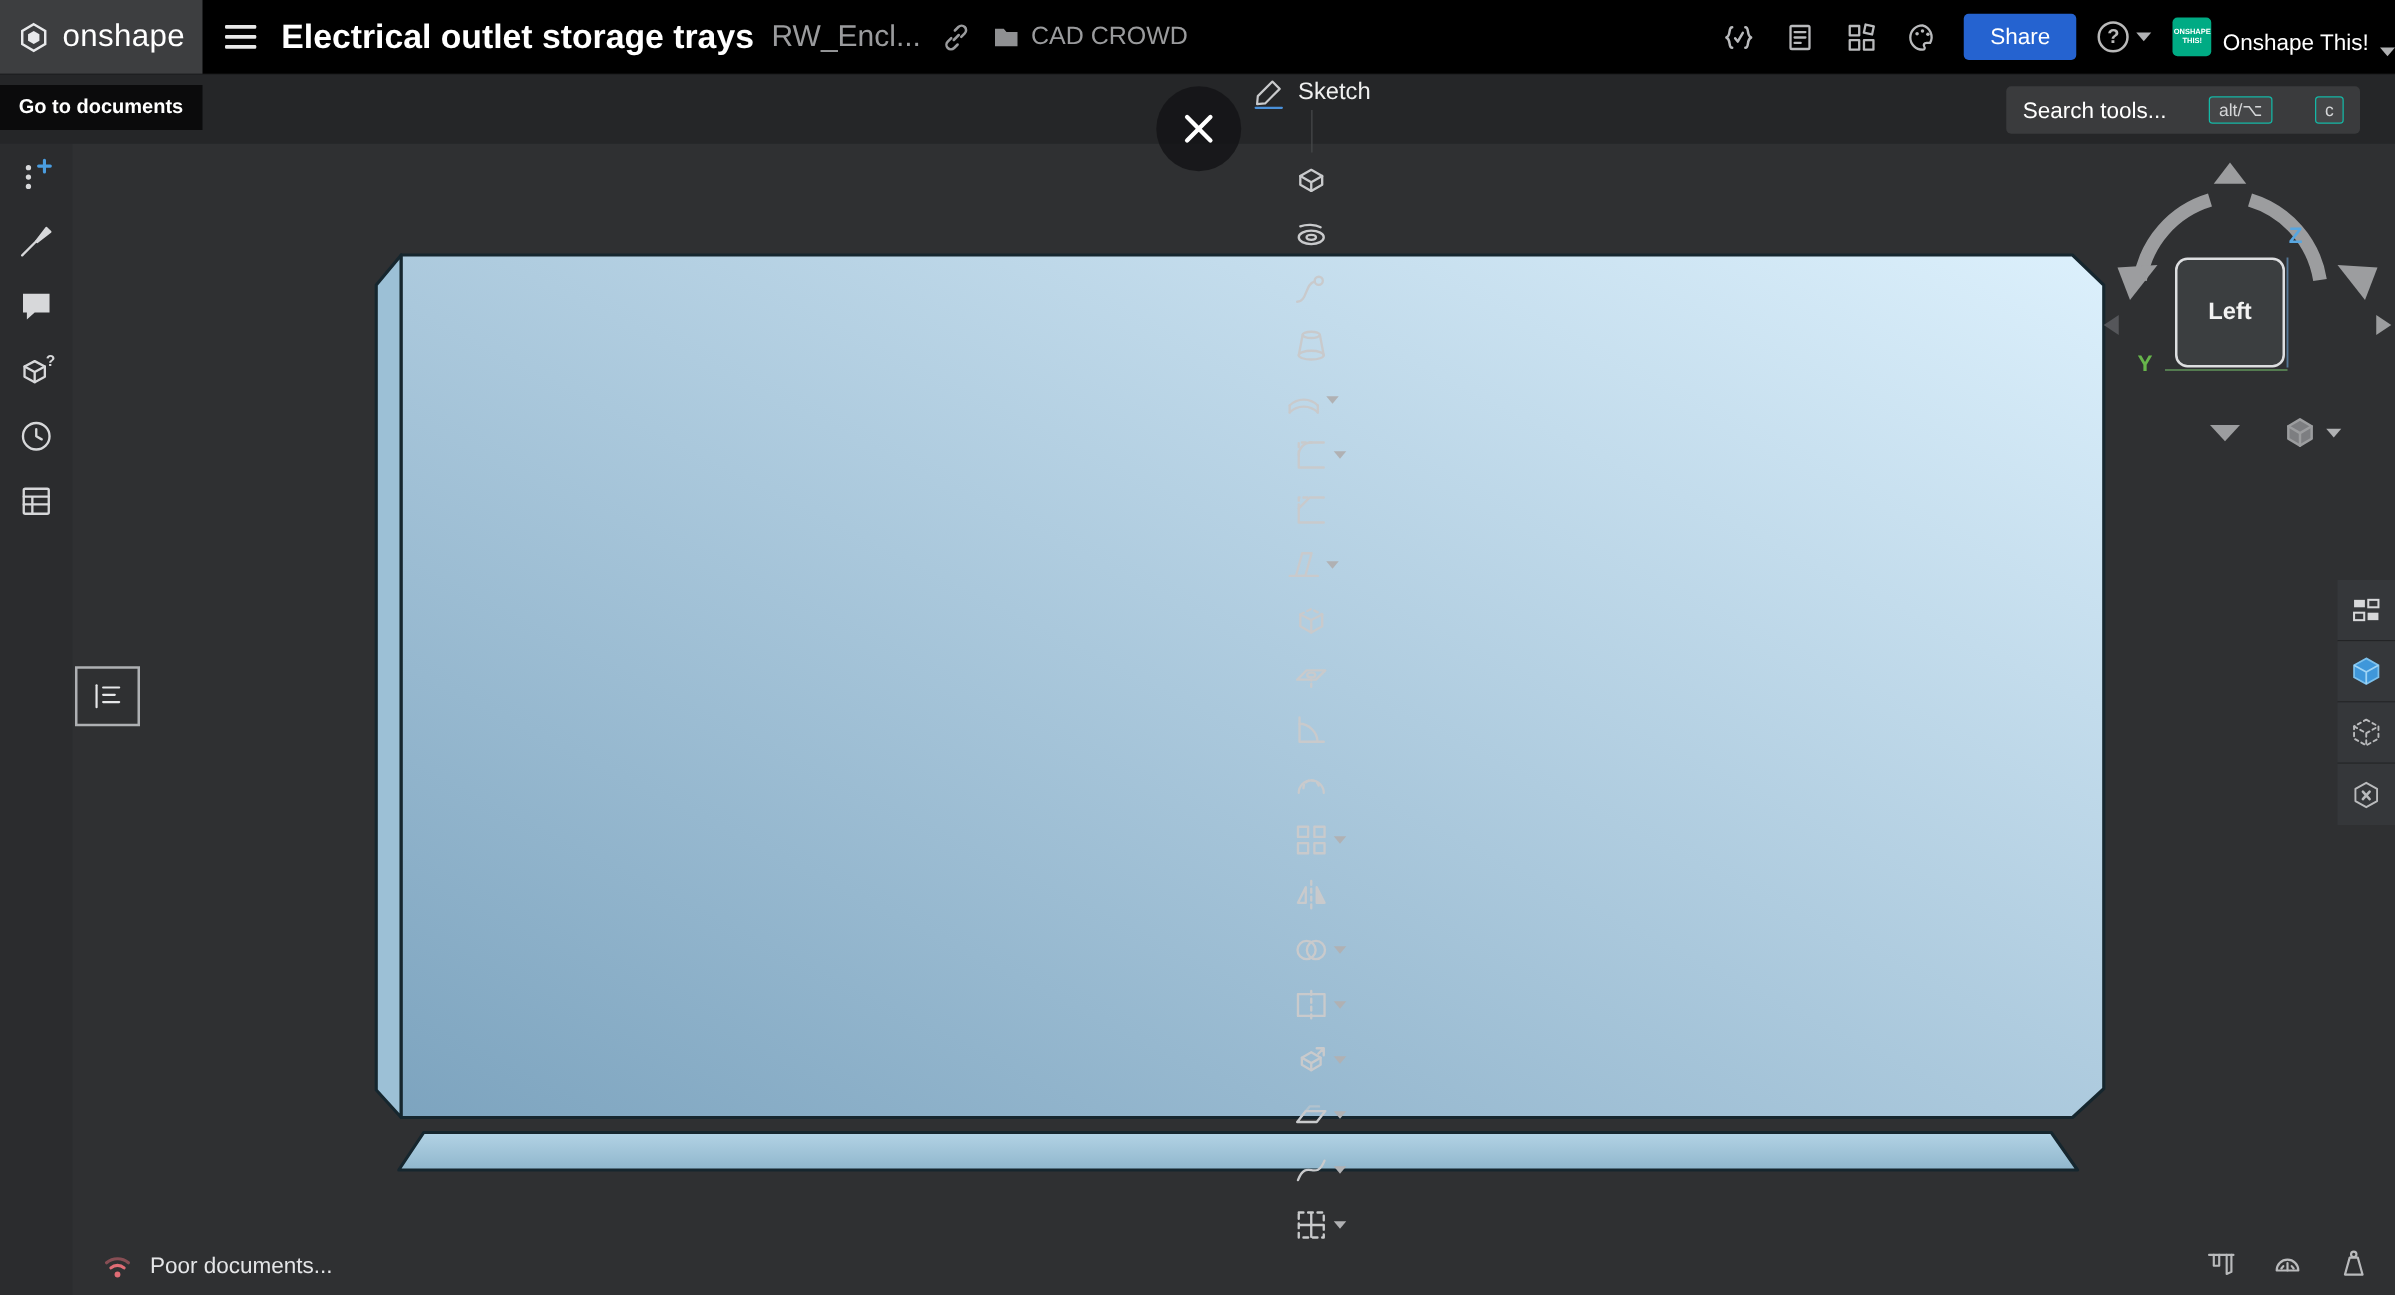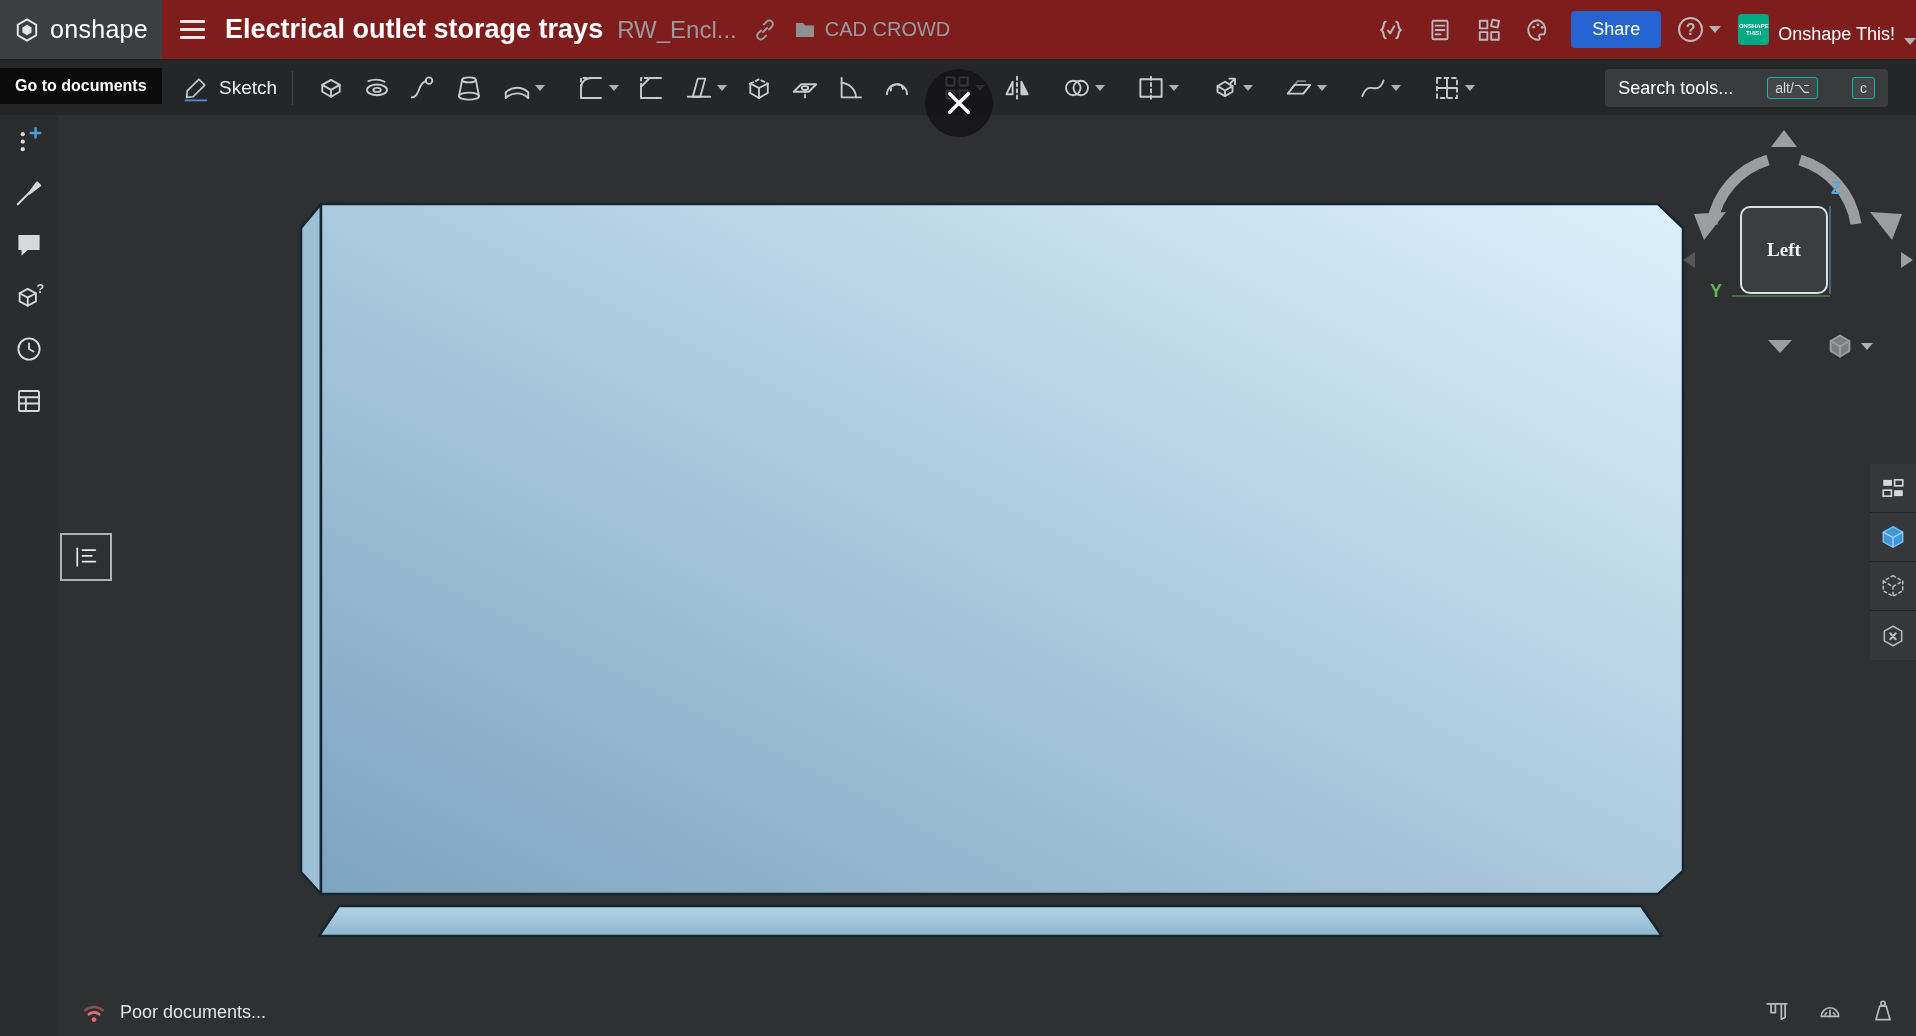--- a/index.html
+++ b/index.html
@@ -3,41 +3,41 @@
 <meta charset="utf-8">
 <style>
   * { margin:0; padding:0; box-sizing:border-box; }
   html,body { background:#1d1d1f; }
   body { font-family:"Liberation Sans", sans-serif; }
   button { font-family:inherit; background:none; border:none; padding:0; cursor:pointer; }
 
   .app { position:relative; width:1916px; height:1036px; background:#2f3032; overflow:hidden; }
 
   
-  .topbar { position:absolute; top:0; left:0; right:0; height:59px; background:#7f1d1d; display:flex; align-items:center; z-index:30; }
+  .topbar { position:absolute; top:0; left:0; right:0; height:59px; background:#000000; display:flex; align-items:center; z-index:30; }
   .logo-box { height:59px; width:162px; background:#3d3e40; display:flex; align-items:center; gap:10px; padding:0 14px; cursor:pointer; flex:0 0 auto; }
   .logo-text { color:#fff; font-size:25px; letter-spacing:.3px; }
   .hamburger { margin-left:18px; display:flex; flex-direction:column; gap:5px; }
   .hamburger i { display:block; width:25px; height:3px; background:#e8e8e8; border-radius:1px; }
   .doc-title { margin-left:20px; color:#fff; font-size:27px; font-weight:700; white-space:nowrap; cursor:text; }
   .tab-label { margin-left:14px; color:#9a9b9d; font-size:24px; cursor:pointer; }
   .hi { margin-left:16px; flex:0 0 auto; }
   .workspace { margin-left:8px; color:#9a9b9d; font-size:20px; cursor:pointer; }
   .top-right { margin-left:auto; display:flex; align-items:center; gap:17px; }
   .icon-btn { display:flex; align-items:center; justify-content:center; width:32px; height:32px; }
   .share-btn { background:#2563d0; color:#fff; border-radius:4px; font-size:18px; padding:8px 21px; }
   .help-wrap { display:flex; align-items:center; gap:6px; cursor:pointer; }
   .help-circle { width:25px; height:25px; border:2px solid #b9b9b9; border-radius:50%; color:#b9b9b9; font-size:16px; font-weight:700; display:flex; align-items:center; justify-content:center; }
   .onshape-this { display:flex; align-items:flex-end; gap:9px; cursor:pointer; }
   .green-badge { width:31px; height:31px; background:#00ab84; border-radius:4px; color:#fff; font-size:6px; font-weight:700; line-height:1.15; display:flex; align-items:center; justify-content:center; text-align:center; overflow:hidden; padding:2px; }
   .onshape-this-label { color:#fff; font-size:18px; }
   .chev { width:0; height:0; border-left:6px solid transparent; border-right:6px solid transparent; border-top:7px solid #b0b1b3; display:inline-block; }
 
   
-  .toolbar { position:absolute; top:59px; left:0; right:0; height:56px; background:#252628; border-top:1px solid #1e1f21; display:flex; align-items:center; z-index:20; padding-left:182px; }
+  .toolbar { position:absolute; top:59px; left:0; right:0; height:56px; background:#252628; border-top:1px solid #1e1f21; display:flex; align-items:center; z-index:20; padding-left:182px;flex-direction:column; }
   .sketch-btn { display:flex; align-items:center; gap:9px; color:#f0f0f0; font-size:19px; }
   .vsep { width:1px; height:34px; background:#47484a; margin:0 15px; flex:0 0 auto; }
   .tool { position:relative; display:flex; align-items:center; justify-content:center; width:46px; height:44px; flex:0 0 auto; }
   .tool.wchev { width:62px; }
   .tool .chev { border-left-width:5px; border-right-width:5px; border-top-width:6px; margin-left:3px; }
   .tool.gap { margin-left:12px; }
   .ic { stroke:#c9cacc; fill:none; stroke-width:1.5; stroke-linecap:round; stroke-linejoin:round; }
   .search-tools { position:absolute; right:28px; top:9px; height:38px; background:#3a3b3d; border-radius:4px; display:flex; align-items:center; gap:10px; padding:0 13px; cursor:pointer; }
   .search-text { color:#ffffff; font-size:18px; }
   .kbd { border:1px solid #14b8a6; border-radius:3px; color:#d5d6d8; font-size:14px; padding:2px 7px; background:#454648;margin-left:24px; }
@@ -51,21 +51,21 @@
 
   
   .part-svg { position:absolute; inset:0; z-index:1; }
 
   
   .close-overlay { position:absolute; left:925px; top:69px; width:68px; height:68px; border-radius:50%; background:rgba(20,20,22,.82); display:flex; align-items:center; justify-content:center; z-index:50; }
 
   
   .view-cube { position:absolute; left:1680px; top:126px; width:236px; height:252px; z-index:12; }
   .view-cube svg.vc { position:absolute; inset:0; }
-  .cube-face { position:absolute; left:60px; top:80px; width:88px; height:88px; border:2px solid #dddee0; border-radius:10px; background:rgba(84,88,92,.35); color:#f2f2f2; font-size:19px; font-weight:700; display:flex; align-items:center; justify-content:center; cursor:pointer;font-family:Liberation Serif, serif; }
+  .cube-face { position:absolute; left:60px; top:80px; width:88px; height:88px; border:2px solid #dddee0; border-radius:10px; background:rgba(84,88,92,.35); color:#f2f2f2; font-size:19px; font-weight:700; display:flex; align-items:center; justify-content:center; cursor:pointer; }
   .axis-z { position:absolute; left:151px; top:52px; color:#58a6e0; font-size:18px; font-weight:700; }
   .axis-y { position:absolute; left:30px; top:155px; color:#67b54b; font-size:18px; font-weight:700; }
   .vc-down { position:absolute; left:88px; top:214px; }
   .vc-down .chev { border-left-width:12px; border-right-width:12px; border-top-width:13px; border-top-color:#9c9d9f; }
   .vc-iso { position:absolute; left:146px; top:206px; display:flex; align-items:center; gap:7px; }
 
   
   .right-strip { position:absolute; right:0; top:464px; width:46px; display:flex; flex-direction:column; z-index:12; }
   .strip-btn { width:46px; height:49px; background:#35373a; border-bottom:1px solid #232426; display:flex; align-items:center; justify-content:center; }
   .strip-btn:last-child { border-bottom:none; }

